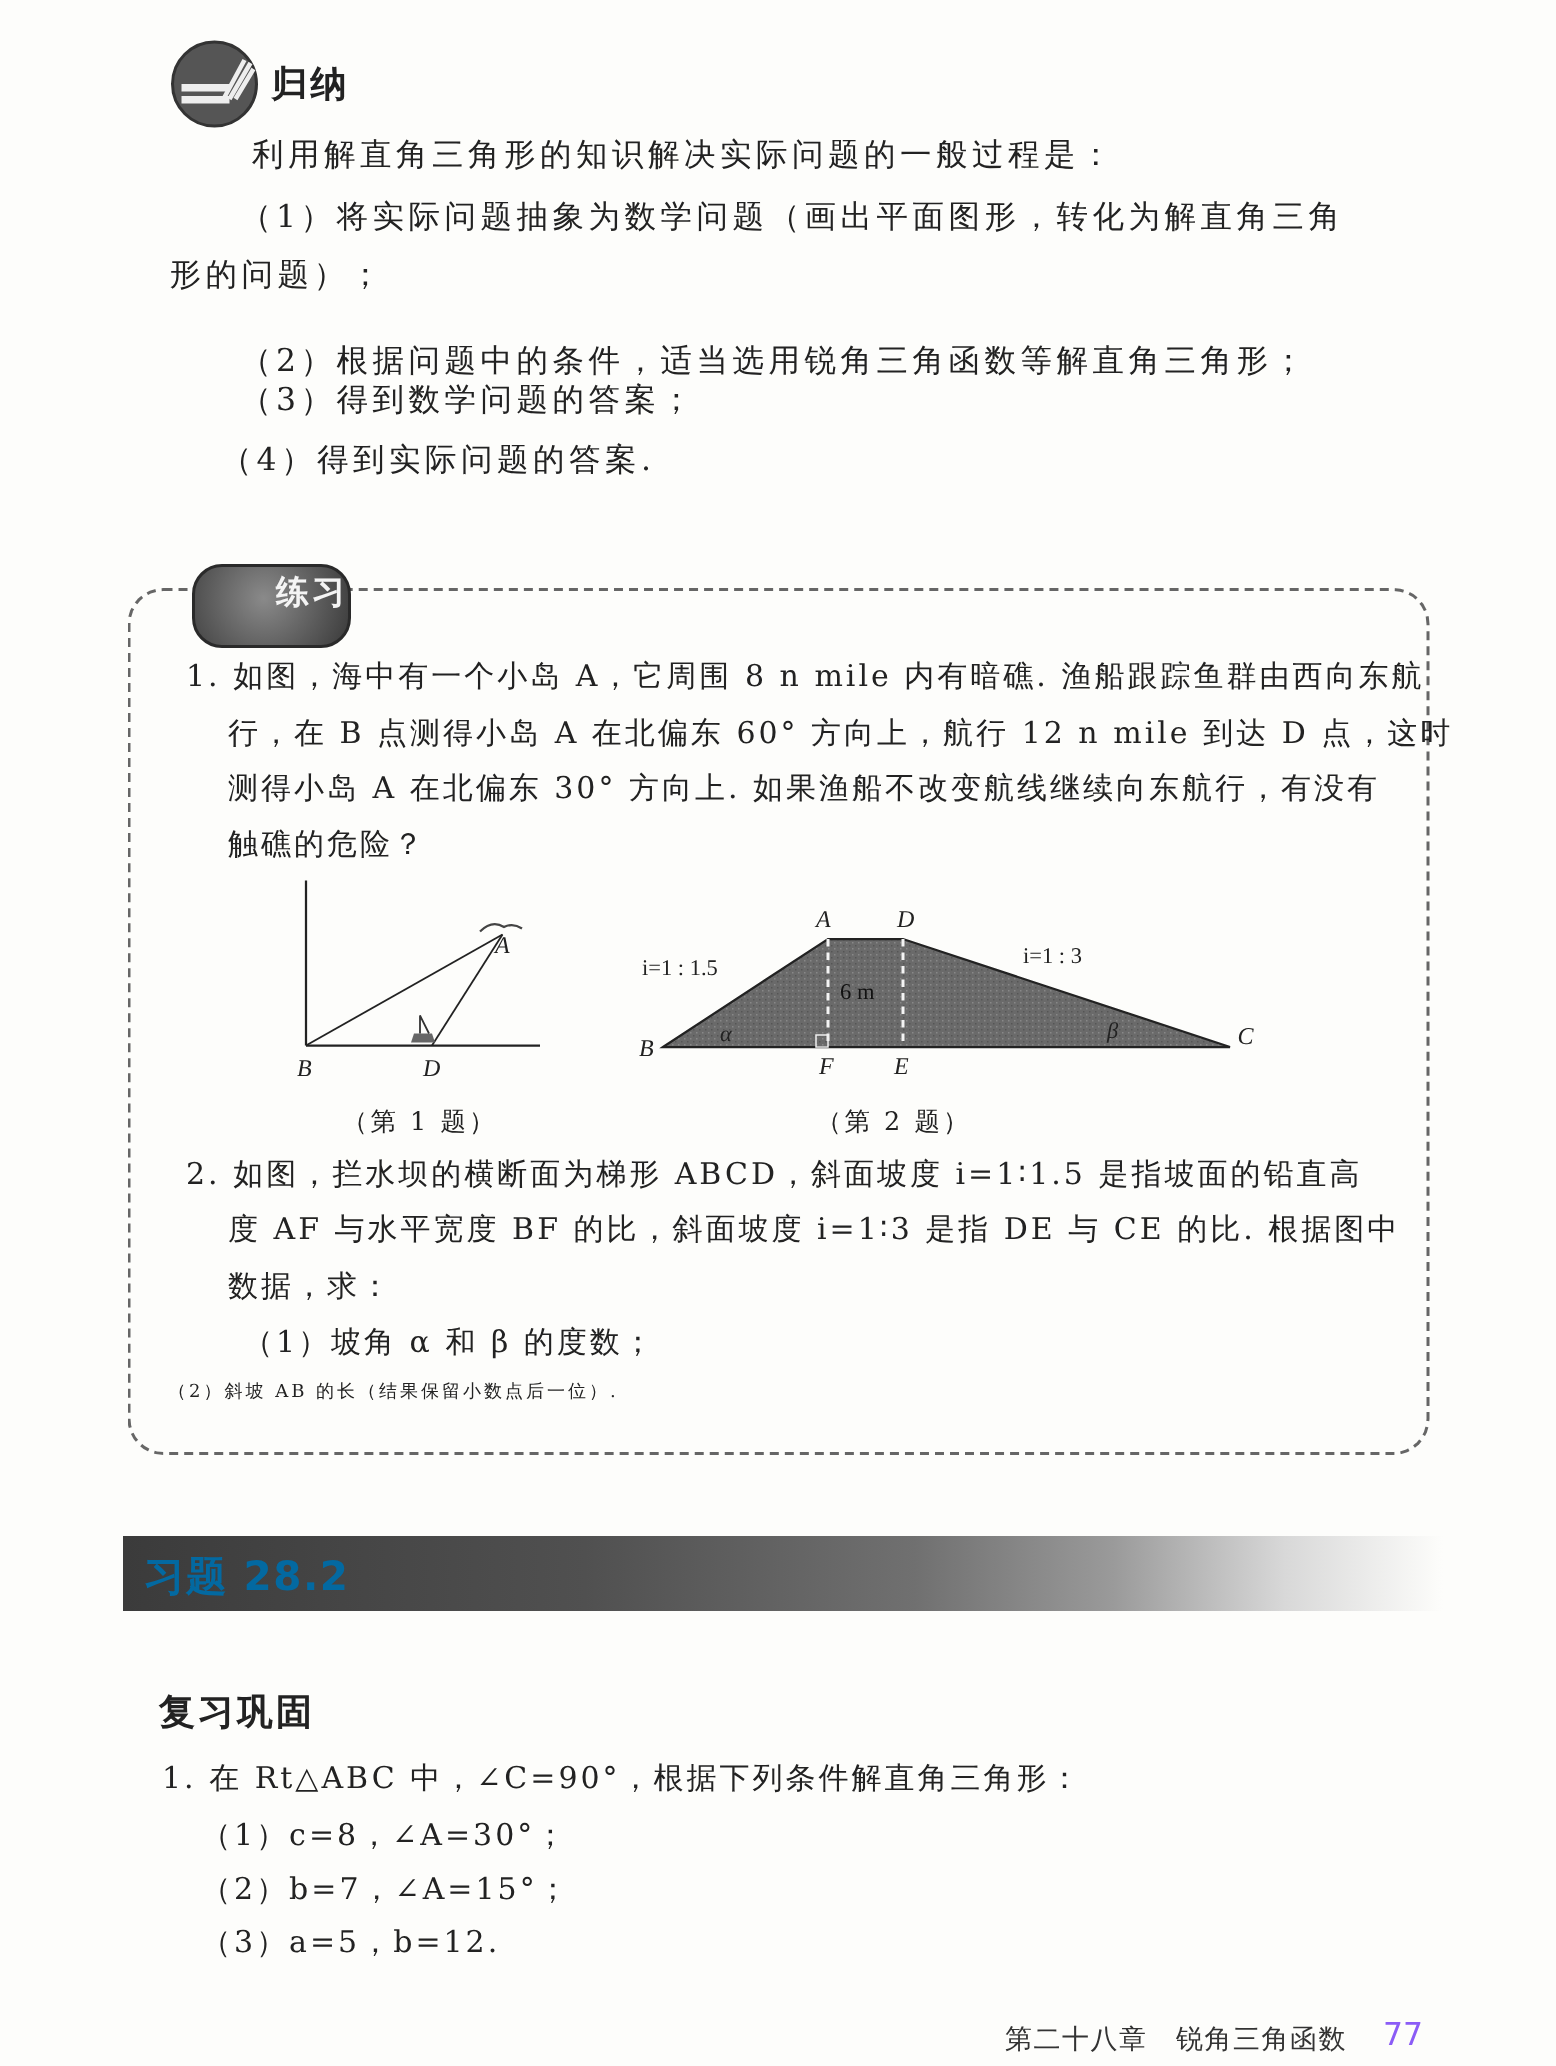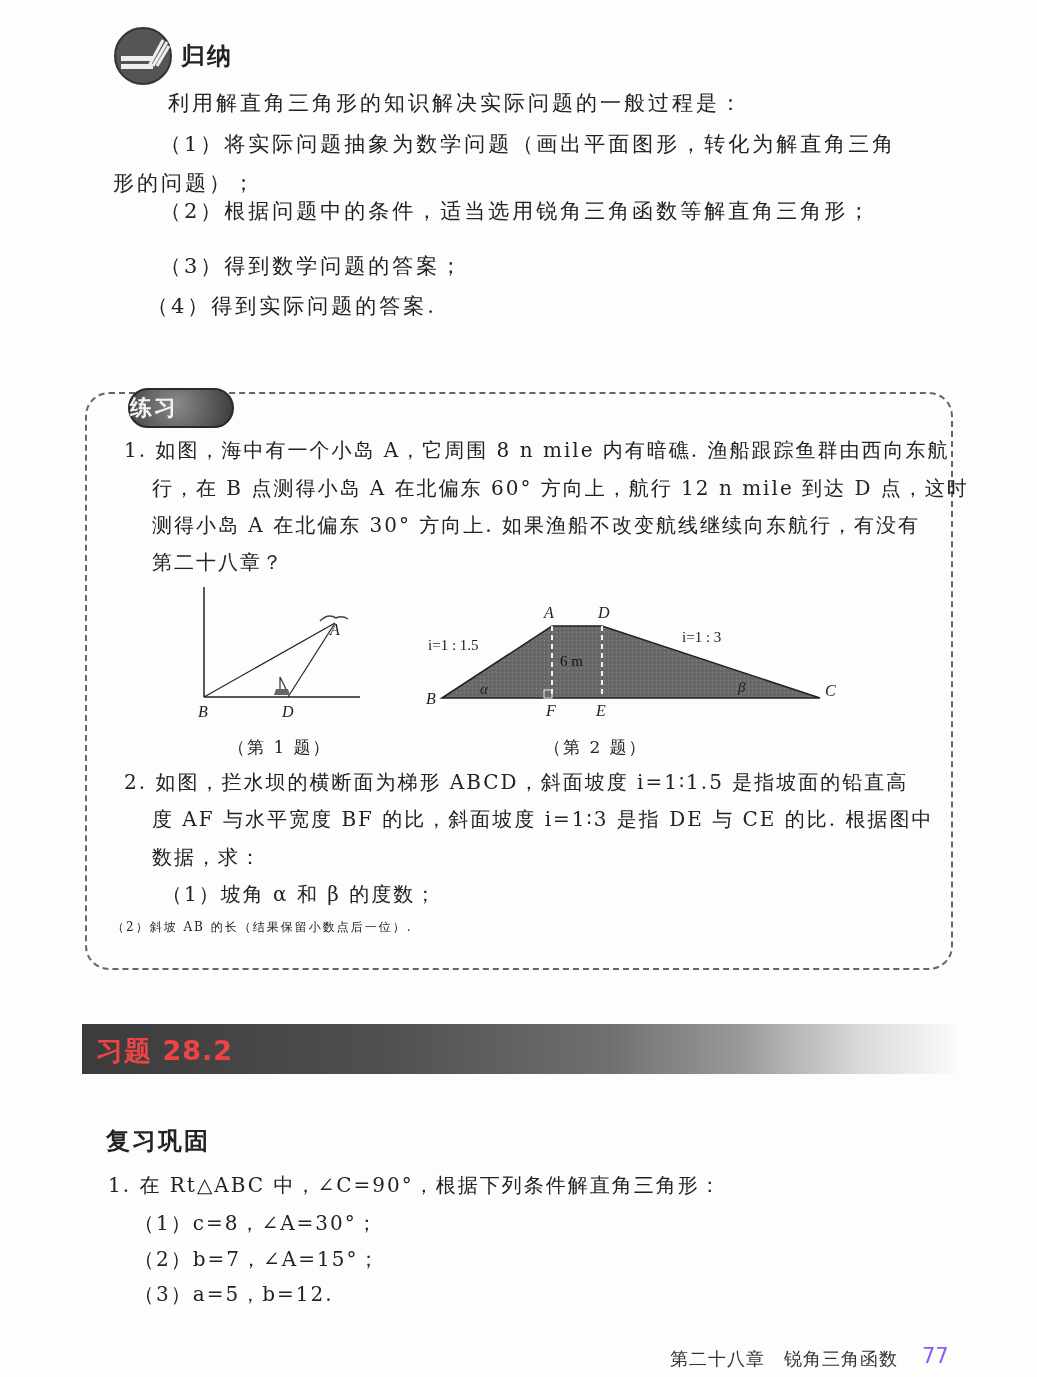--- a/index.html
+++ b/index.html
@@ -15,34 +15,34 @@
   
   .sum-icon { left: 113px; top: 26px; width: 60px; height: 60px; }
   .sum-title { left: 181px; top: 40px; font-size: 24px; letter-spacing: 2px; }
 
   
   .ex-box {
     left: 85px; top: 392px; width: 868px; height: 578px;
     border: 2px dashed #666; border-radius: 24px; box-sizing: border-box;
   }
   .ex-tag {
-    left: 128px; top: 376px; width: 106px; height: 40px;
+    left: 128px; top: 376px; width: 106px; height: 56px;
     background: radial-gradient(circle at 45% 40%, #8a8a8a, #3a3a3a);
     border-radius: 20px; border: 2px solid #2a2a2a; box-sizing: border-box;
     color: #f4f4f4; font-family: "DejaVu Sans", sans-serif; font-weight: bold;
-    font-size: 22px; text-align: left; line-height: 36px; letter-spacing: 2px; margin-top: 12px;
+    font-size: 22px; text-align: right; line-height: 36px; letter-spacing: 2px;
   }
 
   
   .banner {
     left: 82px; top: 1024px; width: 880px; height: 50px;
     background: linear-gradient(90deg, #3b3b3b 0%, #505050 35%, #707070 60%, #9a9a9a 75%, #d8d8d8 88%, rgba(255,255,255,0) 100%);
   }
   .banner-title {
-    left: 96px; top: 1033px; color: #ef4444; font-family: "DejaVu Sans", sans-serif;
+    left: 96px; top: 1033px; color: #0369a1; font-family: "DejaVu Sans", sans-serif;
     font-weight: bold; font-size: 27px; letter-spacing: 1px;
   }
 
   .review-title { left: 106px; top: 1125px; font-size: 24px; letter-spacing: 2px; }
 
   .caption { font-size: 17px; letter-spacing: 2px; }
   .footer { left: 670px; top: 1347px; font-family: "DejaVu Sans", sans-serif; font-size: 18px; letter-spacing: 1px; color: #333; }
   .page-no { left: 922px; top: 1344px; font-family: "DejaVu Sans", sans-serif; font-size: 21px; color: #8b5cf6; }
 
   svg text { font-family: "Liberation Serif", serif; }
@@ -56,31 +56,31 @@
     <rect x="8" y="30" width="32" height="5" fill="#eee"></rect>
     <rect x="8" y="38" width="32" height="5" fill="#eee"></rect>
     <path d="M40 40 L54 16 M44 40 L56 20 M36 40 L50 14" stroke="#eee" stroke-width="3"></path>
   </svg>
 </div>
 <div class="abs bold-h sum-title">归纳</div>
 
 <div class="abs txt" style="left:168px; top:93px;">利用解直角三角形的知识解决实际问题的一般过程是：</div>
 <div class="abs txt" style="left:160px; top:134px;">（1）将实际问题抽象为数学问题（画出平面图形，转化为解直角三角</div>
 <div class="abs txt" style="left:113px; top:173px;">形的问题）；</div>
-<div class="abs txt" style="left:160px; top:201px;">（2）根据问题中的条件，适当选用锐角三角函数等解直角三角形；</div>
+<div class="abs txt" style="left:160px; top:230px;">（2）根据问题中的条件，适当选用锐角三角函数等解直角三角形；</div>
 <div class="abs txt" style="left:160px; top:256px;">（3）得到数学问题的答案；</div>
 <div class="abs txt" style="left:147px; top:296px;">（4）得到实际问题的答案.</div>
 
 <div class="abs ex-box"></div>
 <div class="abs ex-tag">练习</div>
 
 <div class="abs txt" style="left:124px; top:440px; font-size:20px; letter-spacing:2px;">1. 如图，海中有一个小岛 A，它周围 8 n mile 内有暗礁. 渔船跟踪鱼群由西向东航</div>
 <div class="abs txt" style="left:152px; top:478px; font-size:20px; letter-spacing:2px;">行，在 B 点测得小岛 A 在北偏东 60° 方向上，航行 12 n mile 到达 D 点，这时</div>
 <div class="abs txt" style="left:152px; top:515px; font-size:20px; letter-spacing:2px;">测得小岛 A 在北偏东 30° 方向上. 如果渔船不改变航线继续向东航行，有没有</div>
-<div class="abs txt" style="left:152px; top:552px; font-size:20px; letter-spacing:2px;">第二十八章？</div>
+<div class="abs txt" style="left:152px; top:552px; font-size:20px; letter-spacing:2px;">触礁的危险？</div>
 
 <div class="abs" style="left:190px; top:585px; width:180px; height:135px;">
   <svg width="180" height="135" viewBox="0 0 180 135">
     <line x1="14" y1="2" x2="14" y2="112" stroke="#222" stroke-width="1.5"></line>
     <line x1="14" y1="112" x2="170" y2="112" stroke="#222" stroke-width="1.5"></line>
     <line x1="14" y1="112" x2="145" y2="38" stroke="#222" stroke-width="1.2"></line>
     <line x1="98" y1="112" x2="145" y2="38" stroke="#222" stroke-width="1.2"></line>
 
     <path d="M130 36 Q138 28 146 33 Q152 30 158 34" stroke="#444" fill="none" stroke-width="1.5"></path>
 

